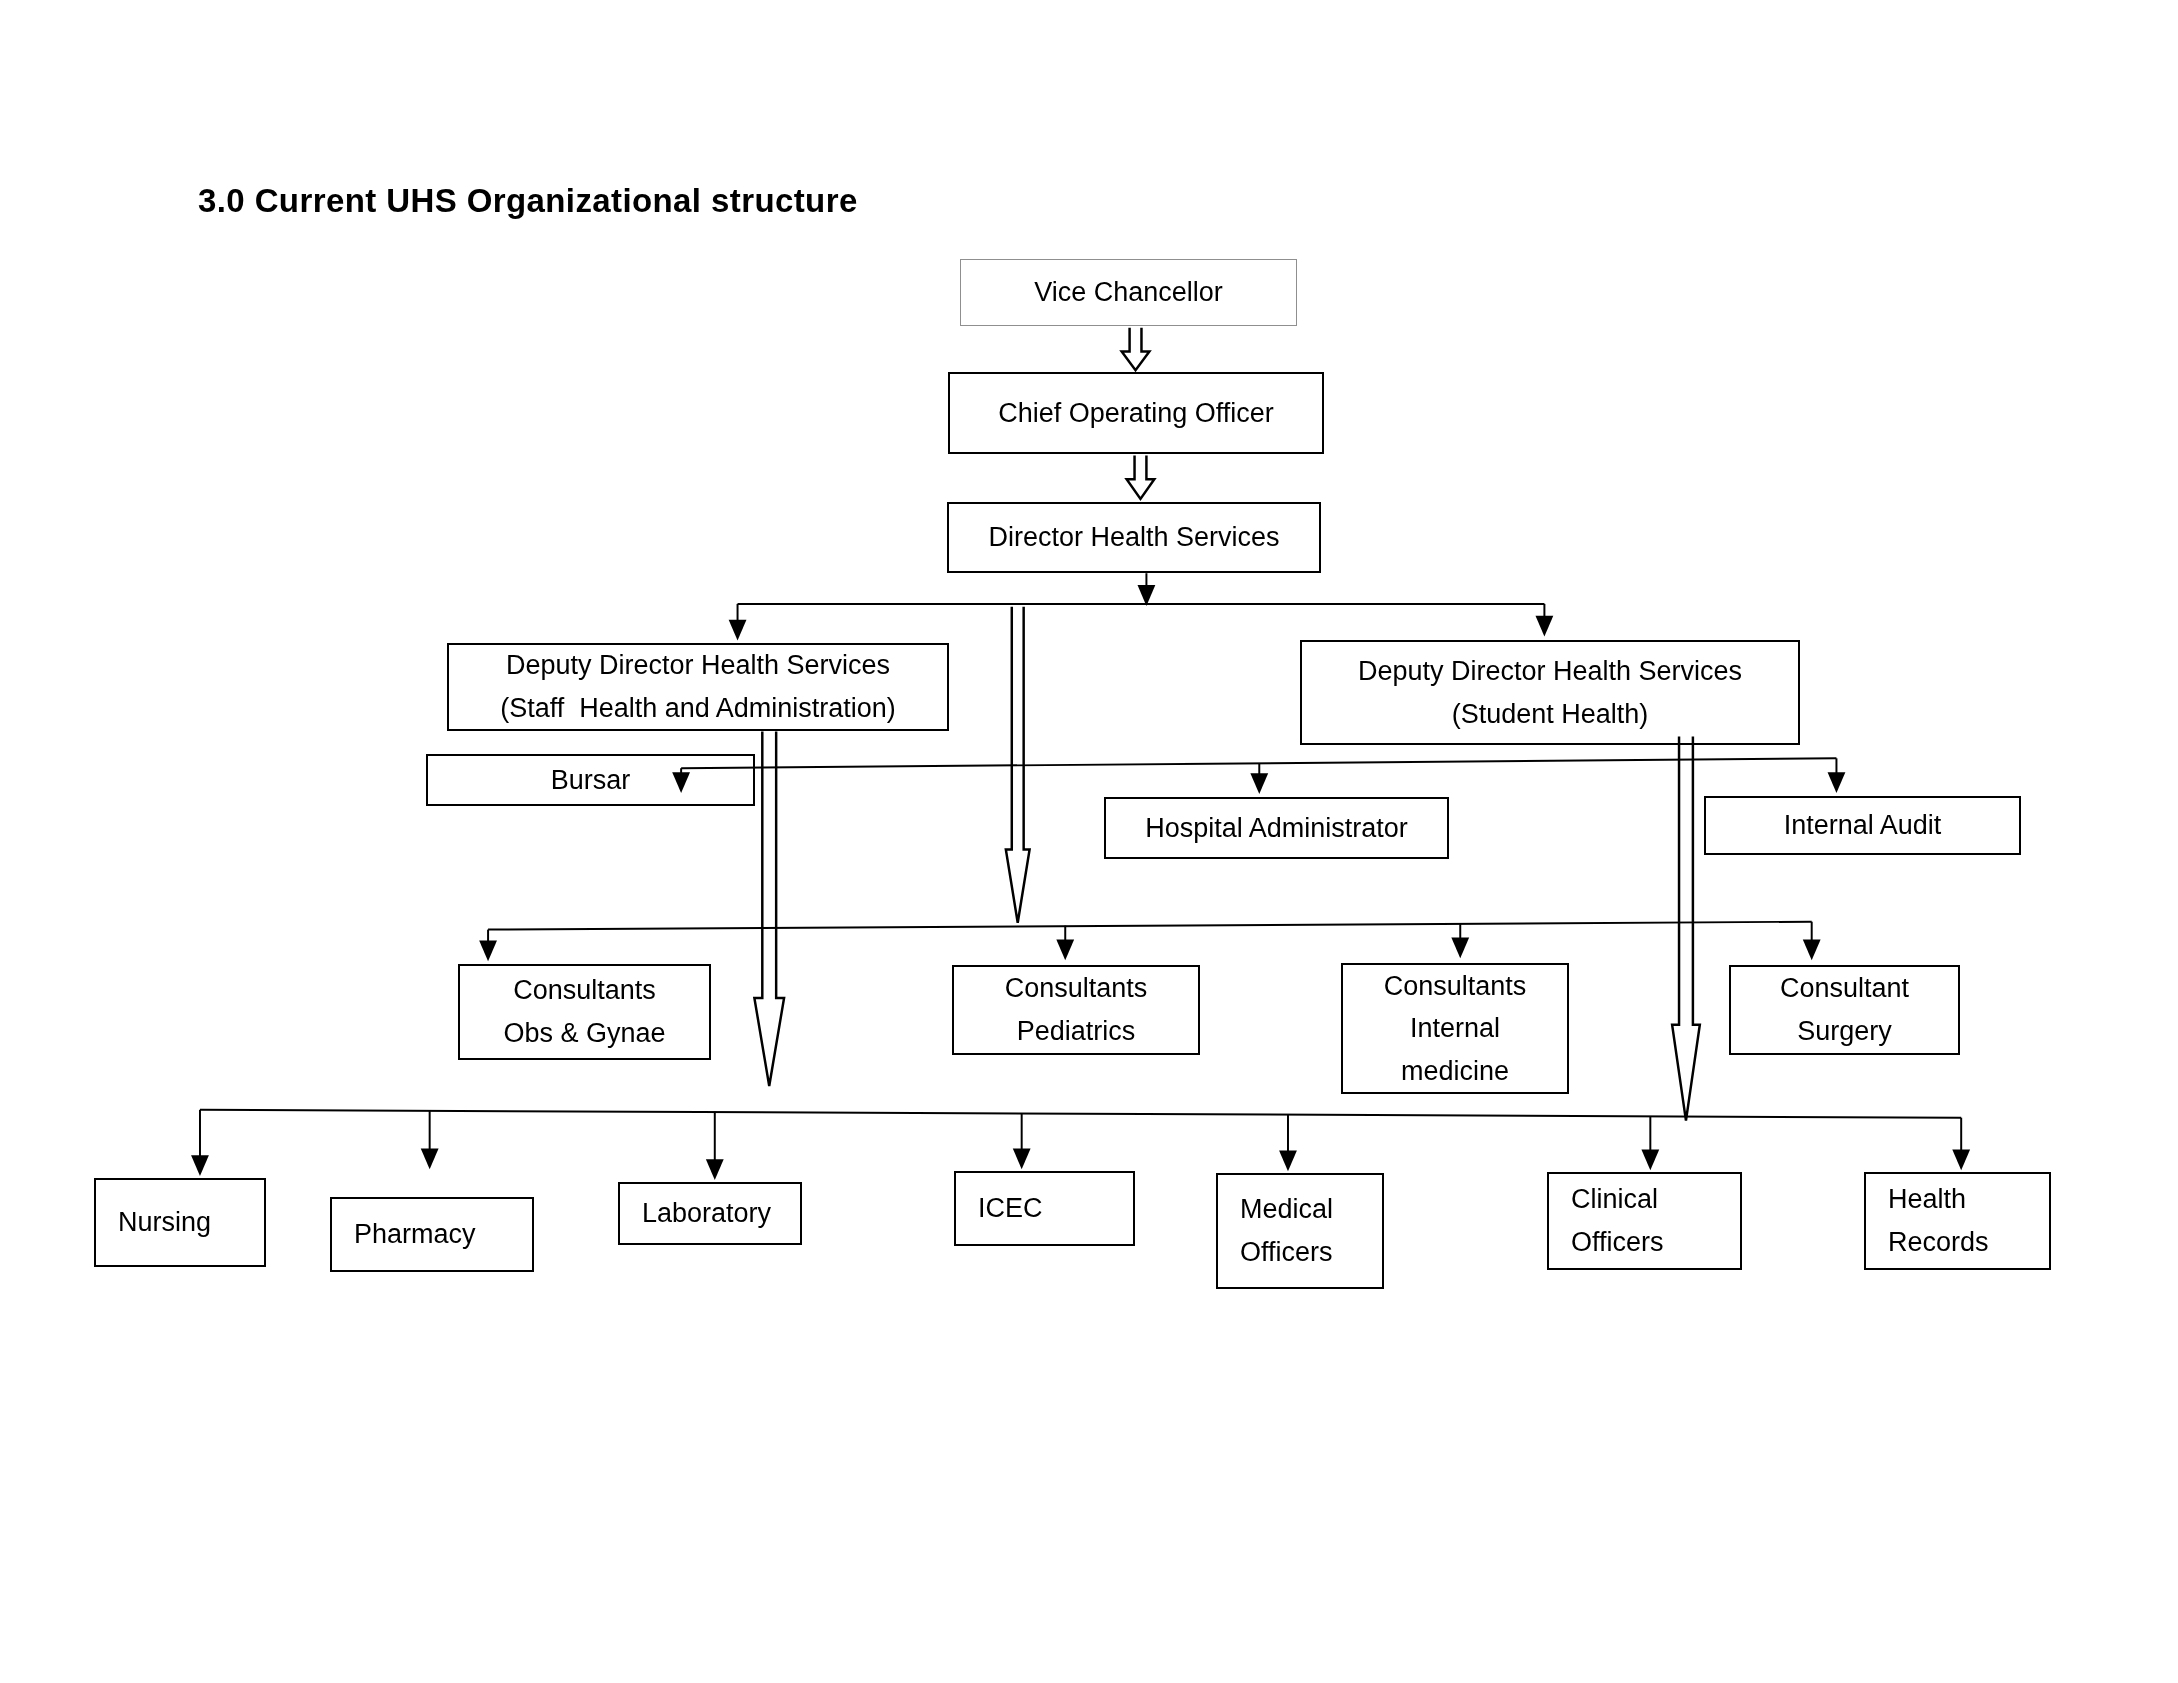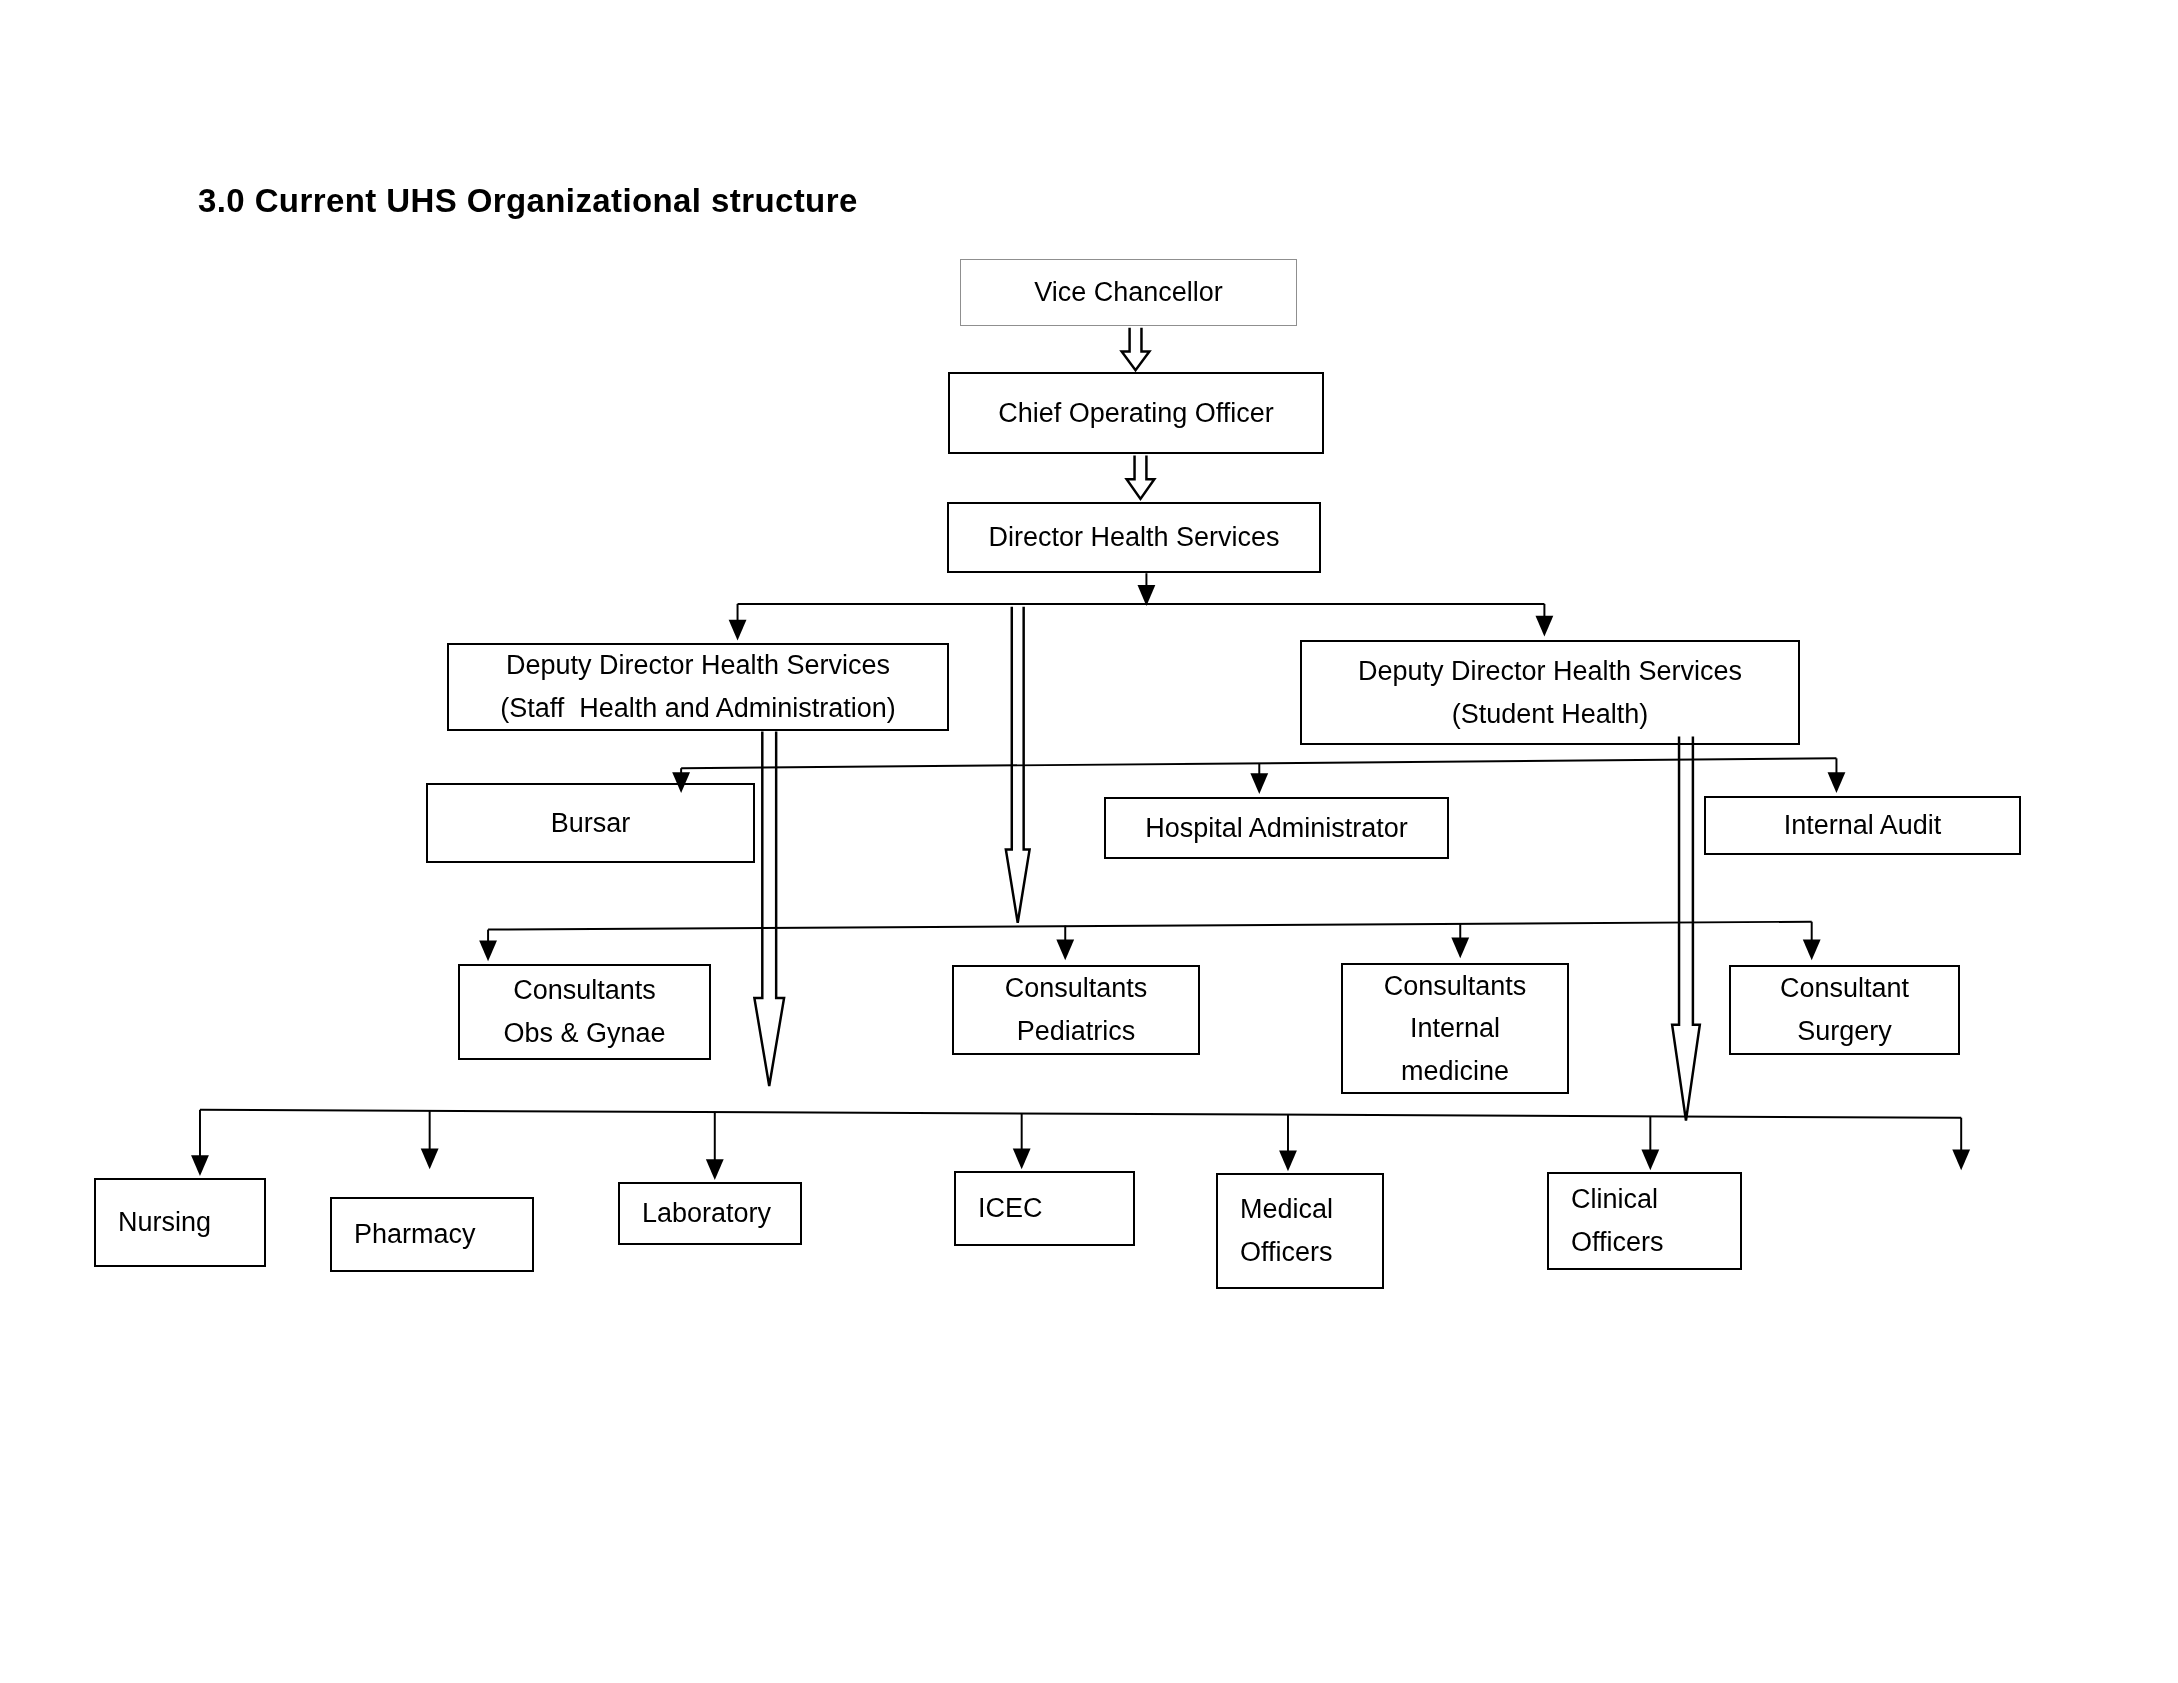--- a/index.html
+++ b/index.html
@@ -62,21 +62,21 @@
   <div class="node" style="left:948px; top:372px; width:376px; height:82px;">Chief Operating Officer</div>
 
   <div class="node" style="left:947px; top:502px; width:374px; height:71px;">Director Health Services</div>
 
   <div class="node" style="left:447px; top:643px; width:502px; height:88px;">Deputy Director Health Services
 (Staff  Health and Administration)</div>
 
   <div class="node light" style="left:1300px; top:640px; width:500px; height:105px;">Deputy Director Health Services
 (Student Health)</div>
 
-  <div class="node" style="left:426px; top:783px; width:329px; height:80px;">Bursar</div>
+  <div class="node" style="left:426px; top:754px; width:329px; height:52px;">Bursar</div>
 
   <div class="node light" style="left:1104px; top:797px; width:345px; height:62px;">Hospital Administrator</div>
 
   <div class="node light" style="left:1704px; top:796px; width:317px; height:59px;">Internal Audit</div>
 
   <div class="node" style="left:458px; top:964px; width:253px; height:96px;">Consultants
 Obs &amp; Gynae</div>
 
   <div class="node" style="left:952px; top:965px; width:248px; height:90px;">Consultants
 Pediatrics</div>
@@ -95,20 +95,22 @@
   <div class="node left-text" style="left:618px; top:1182px; width:184px; height:63px;">Laboratory</div>
 
   <div class="node left-text" style="left:954px; top:1171px; width:181px; height:75px;">ICEC</div>
 
   <div class="node left-text" style="left:1216px; top:1173px; width:168px; height:116px;">Medical
 Officers</div>
 
   <div class="node left-text" style="left:1547px; top:1172px; width:195px; height:98px;">Clinical
 Officers</div>
 
+  <div class="node left-text" style="left:1864px; top:1172px; width:187px; height:98px;">Health
+Records</div>
 
   <svg class="wires" width="2178" height="1683" viewBox="0 0 2200 1700">
 
     <g>
       <line class="thin" x1="1158" y1="579" x2="1158" y2="593"></line>
       <polygon class="head" points="1149,591 1167,591 1158,612"></polygon>
       <line class="thin" x1="745" y1="610" x2="1560" y2="610"></line>
       <line class="thin" x1="745" y1="610" x2="745" y2="628"></line>
       <polygon class="head" points="736,626 754,626 745,647"></polygon>
       <line class="thin" x1="1560" y1="610" x2="1560" y2="624"></line>

